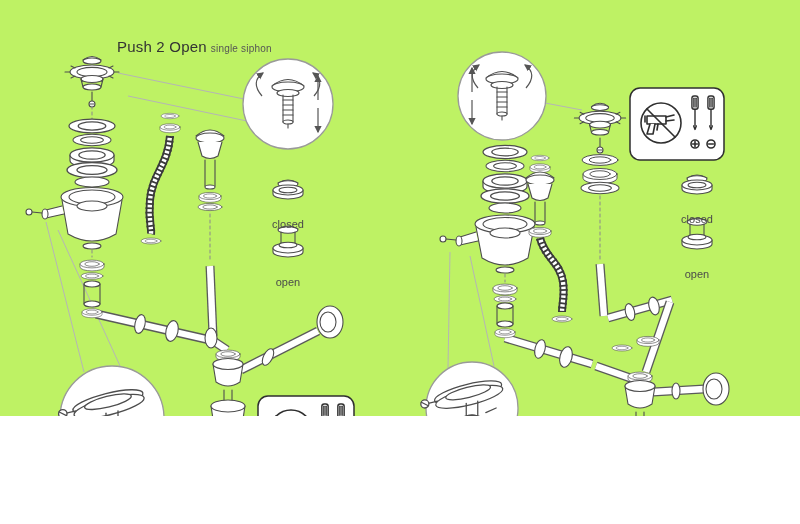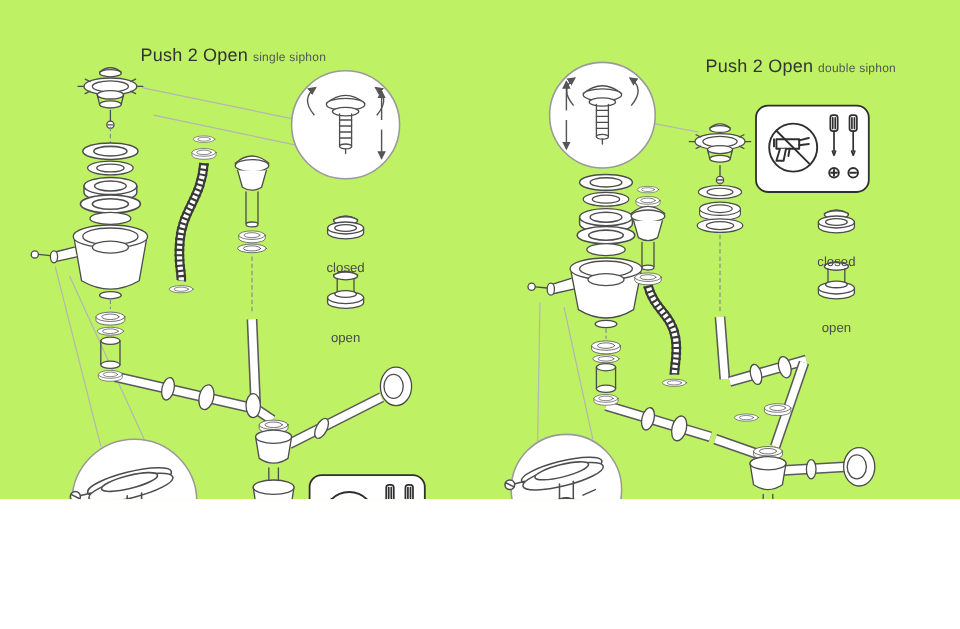--- a/index.html
+++ b/index.html
@@ -413,22 +413,19 @@
           <circle cx="711" cy="144" r="4"></circle>
           <path d="M708.6,144 h4.8"></path>
         </g>
       </g>
     </g>
   </svg>
 
   <div class="title" style="left:117px;top:38px;">
     <span>Push 2 Open</span><span class="sub">single siphon</span>
   </div>
-  <div class="title" style="left:588px;top:47px;">
-    <span>Push 2 Open</span><span class="sub">double siphon</span>
-  </div>
 
   <div class="state-label" style="left:253px;top:202px;">closed</div>
   <div class="state-label" style="left:253px;top:260px;">open</div>
   <div class="state-label" style="left:662px;top:197px;">closed</div>
   <div class="state-label" style="left:662px;top:252px;">open</div>
 
 </div>
 
 </body></html>

